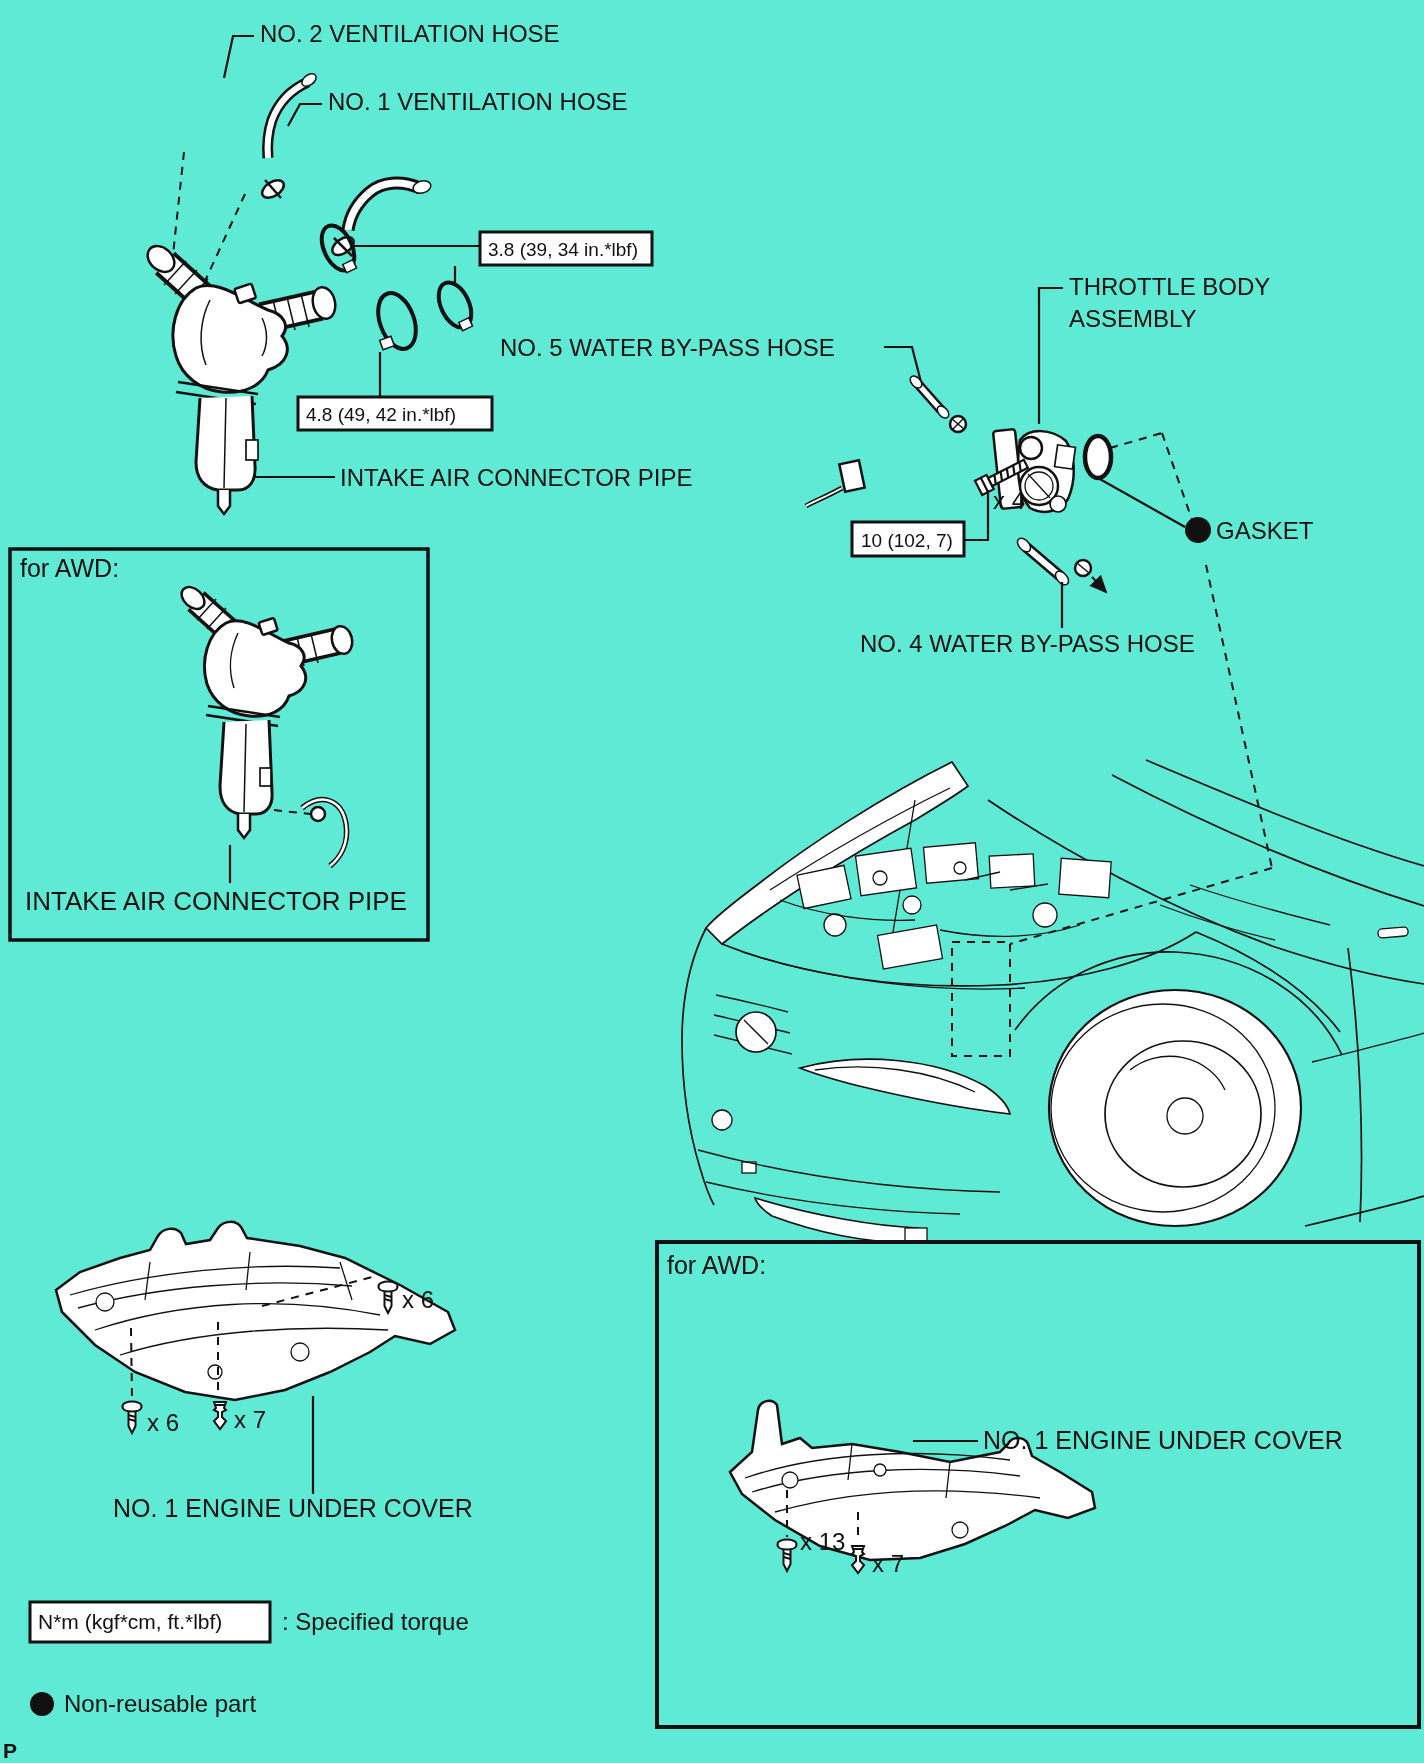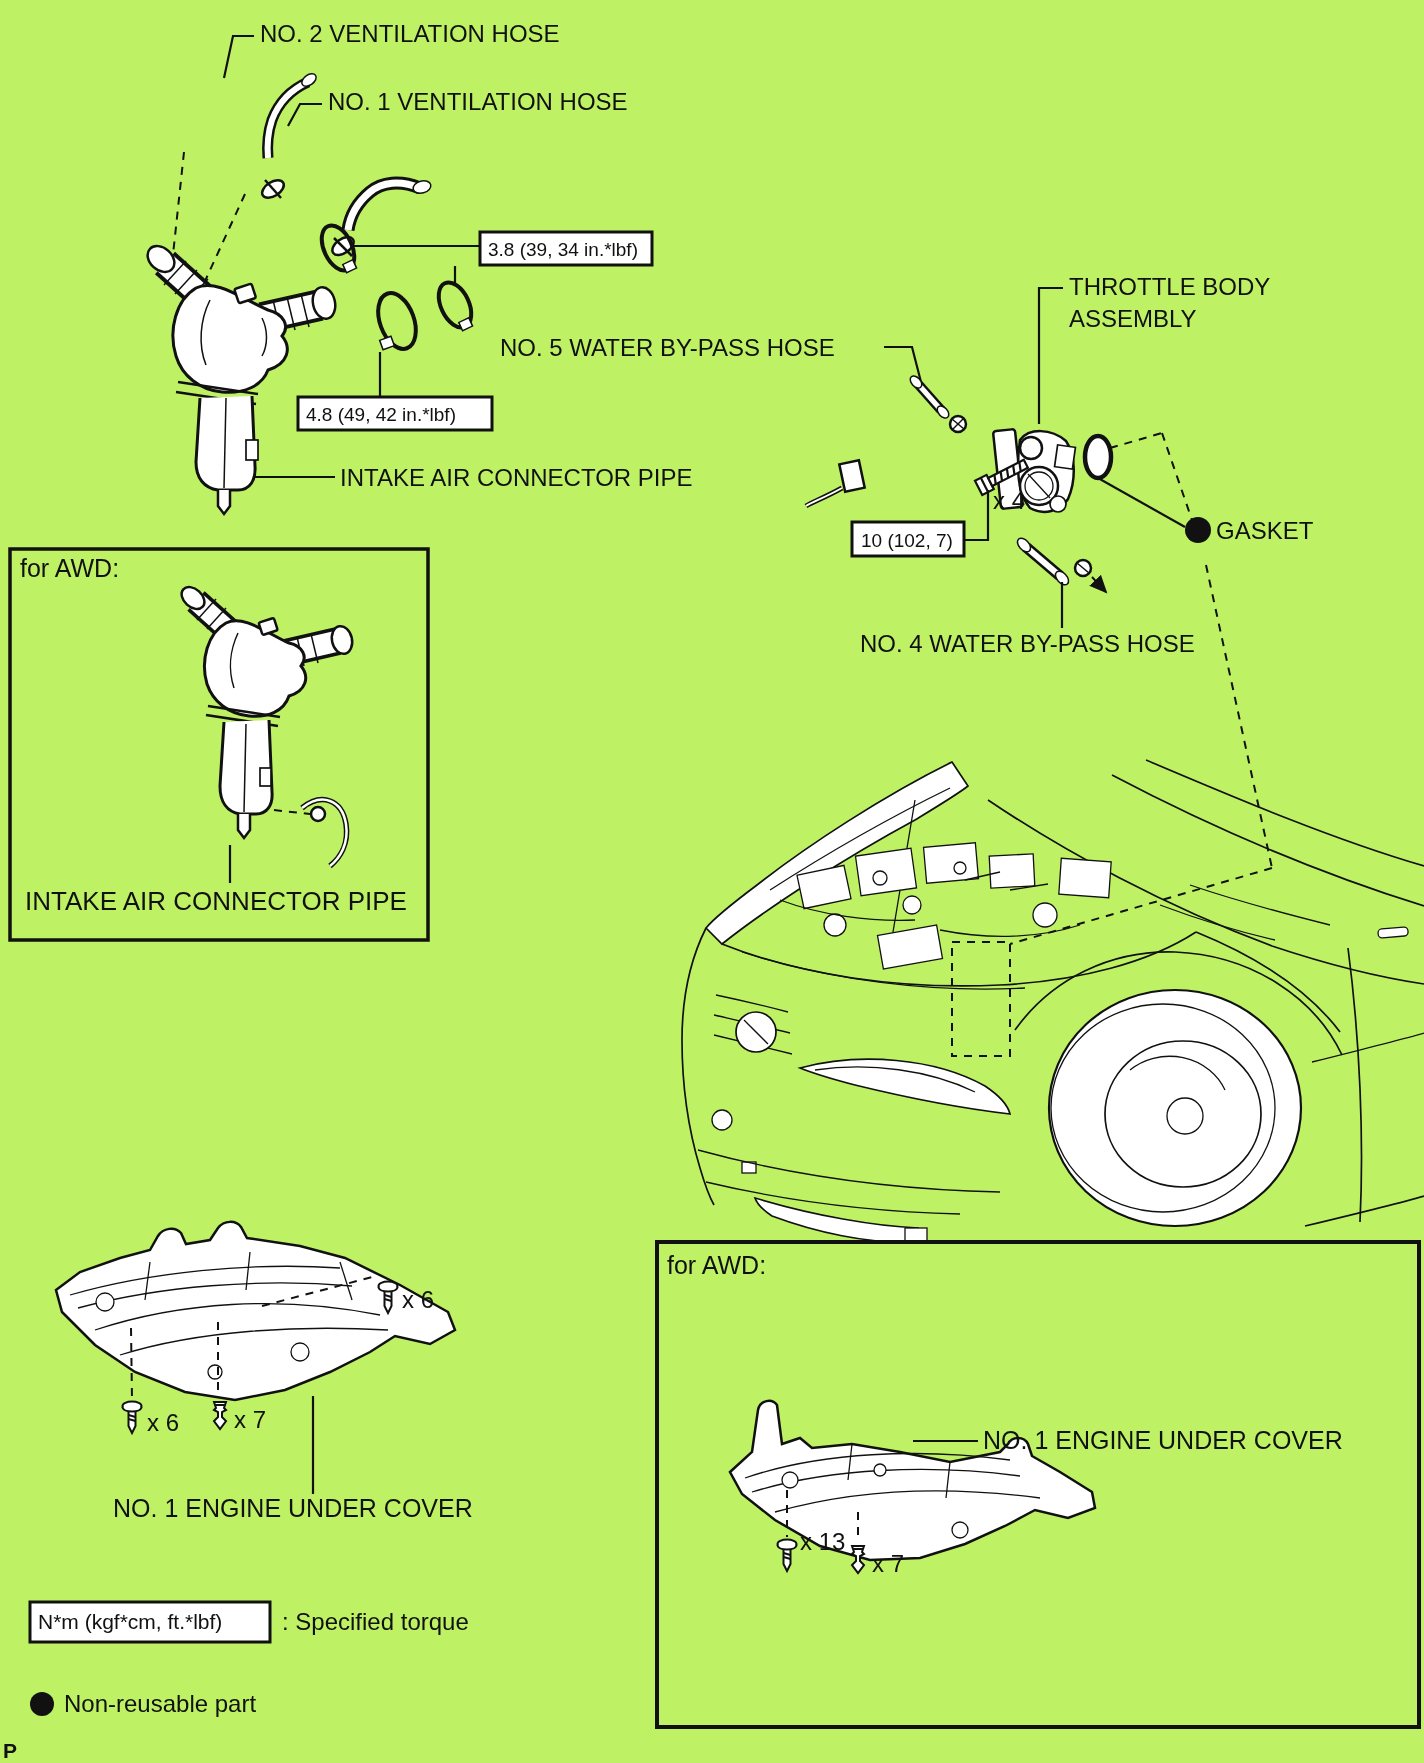--- a/index.html
+++ b/index.html
@@ -1,16 +1,16 @@
 <!DOCTYPE html>
 <html><head>
 <meta charset="utf-8">
 <style>
   html,body{margin:0;padding:0;background:#ffffff;}
-  .page{position:relative;width:1424px;height:1763px;background:#bef264;overflow:hidden;}
+  .page{position:relative;width:1424px;height:1763px;background:#5eead4;overflow:hidden;}
   svg{display:block;}
   svg text{font-family:"Liberation Sans","DejaVu Sans",sans-serif;fill:#111111;}
   .lbl{font-size:24px;}
   .lbl25{font-size:25px;}
   .lbl26{font-size:26px;}
   .boxtxt{font-size:19px;}
   .legtxt{font-size:24px;}
   .legbox{font-size:21px;}
   .pmark{font-size:21px;font-weight:bold;}
   .ln{stroke:#111;fill:none;stroke-width:2.2;}

